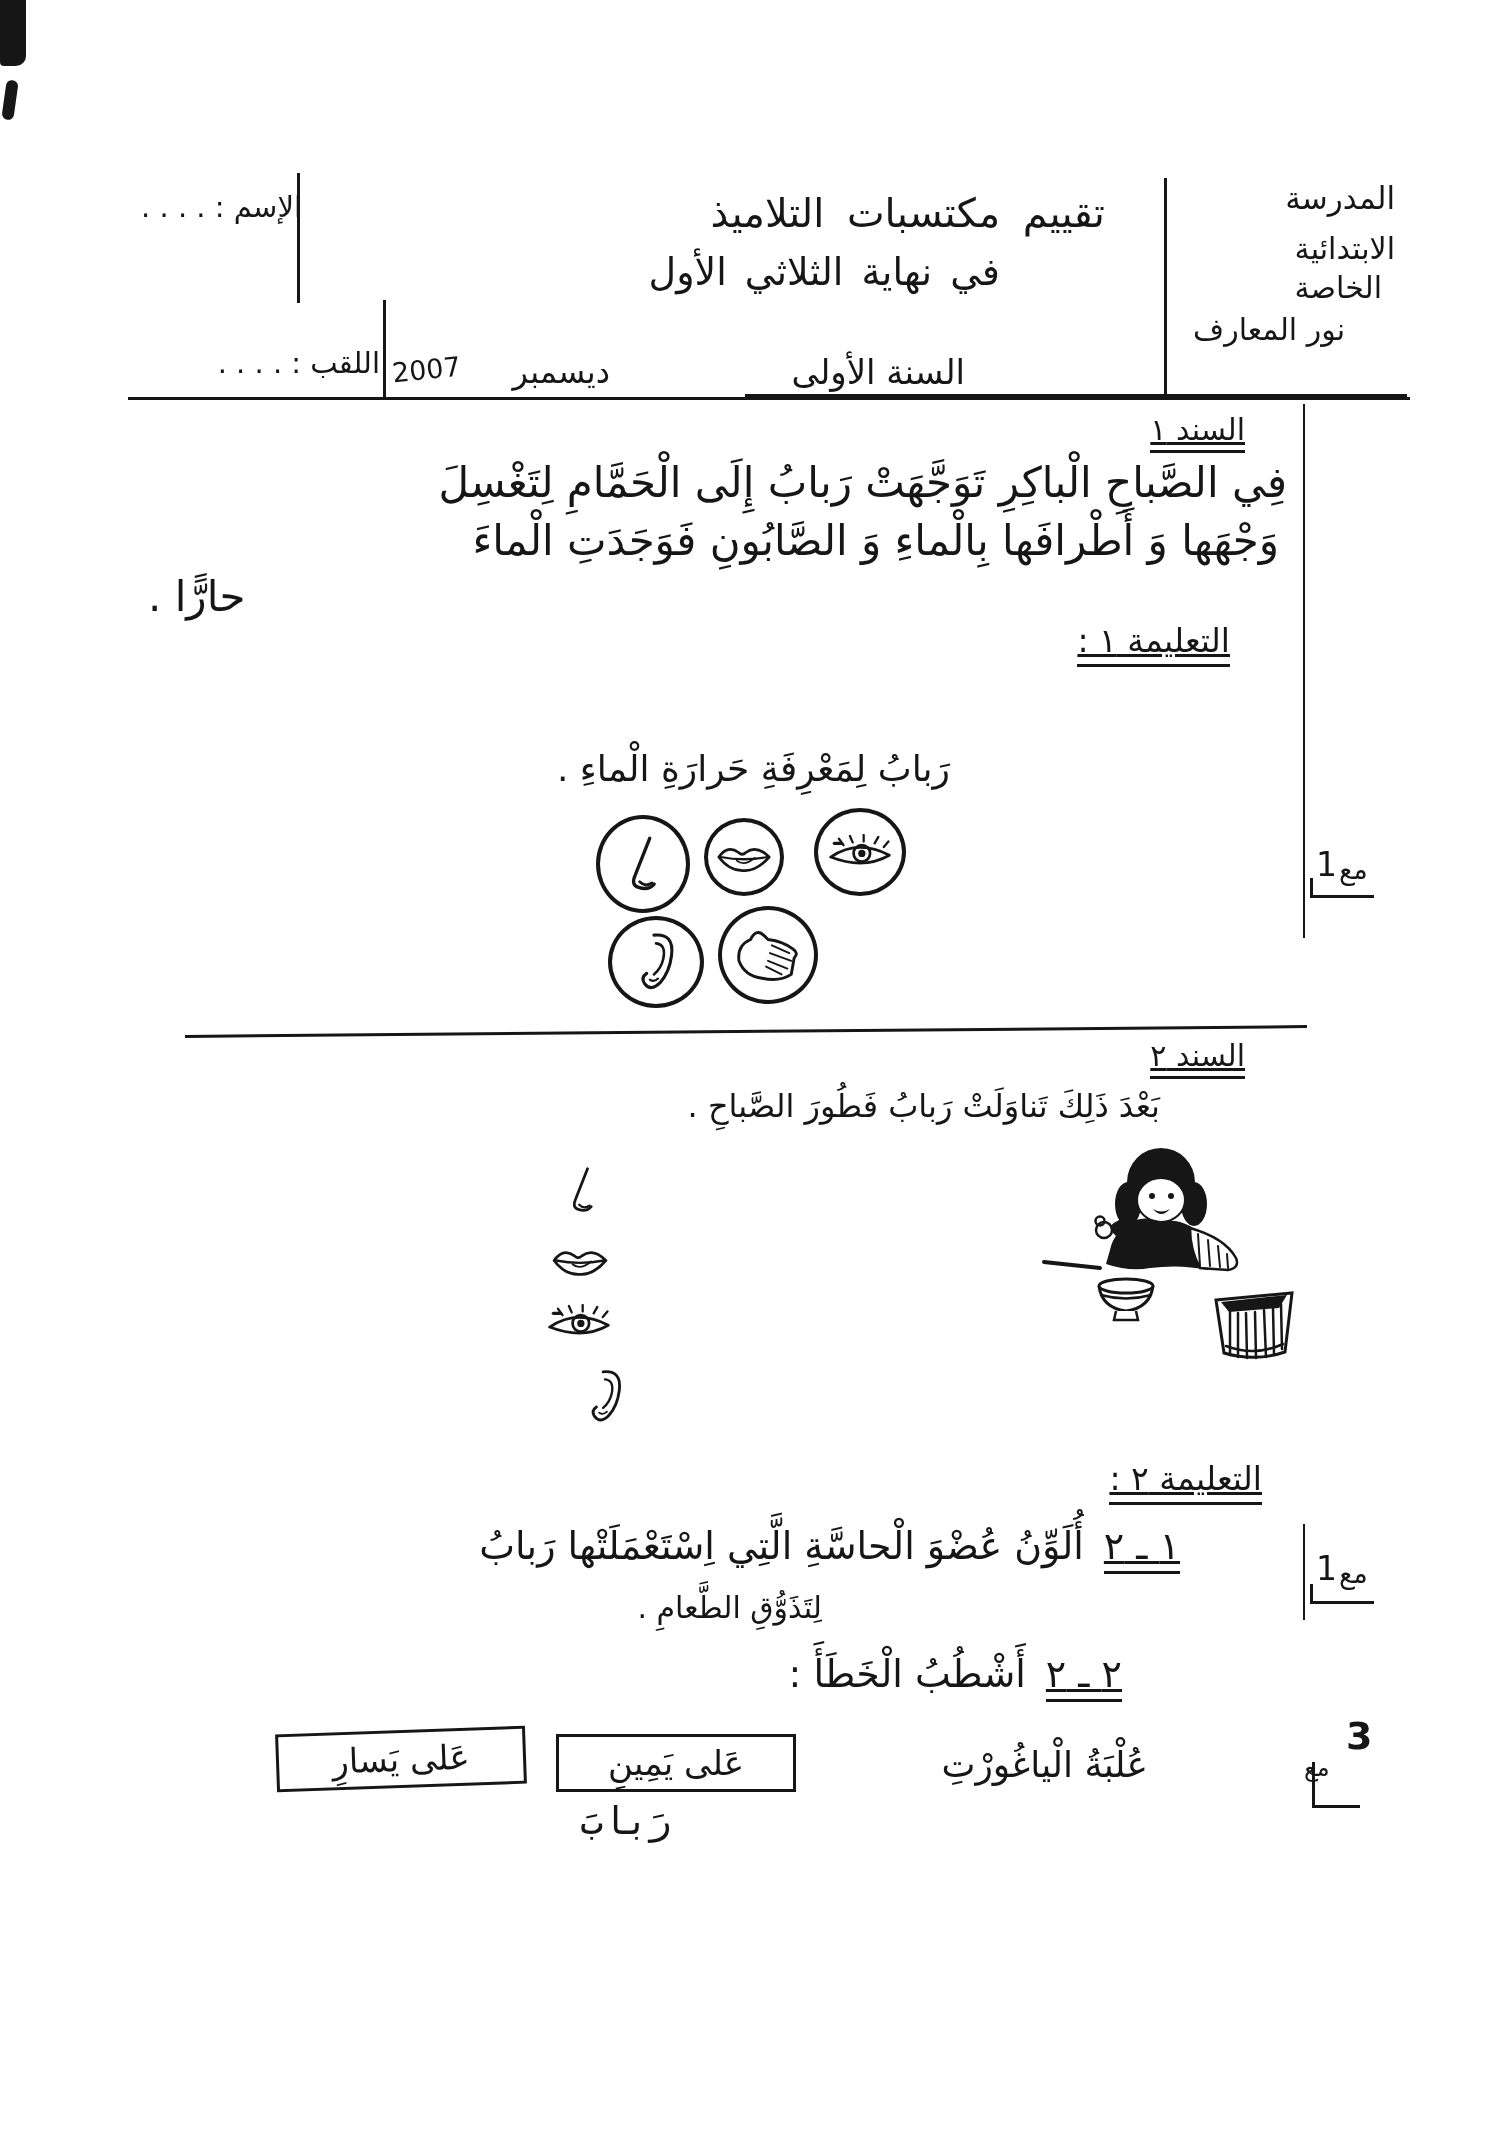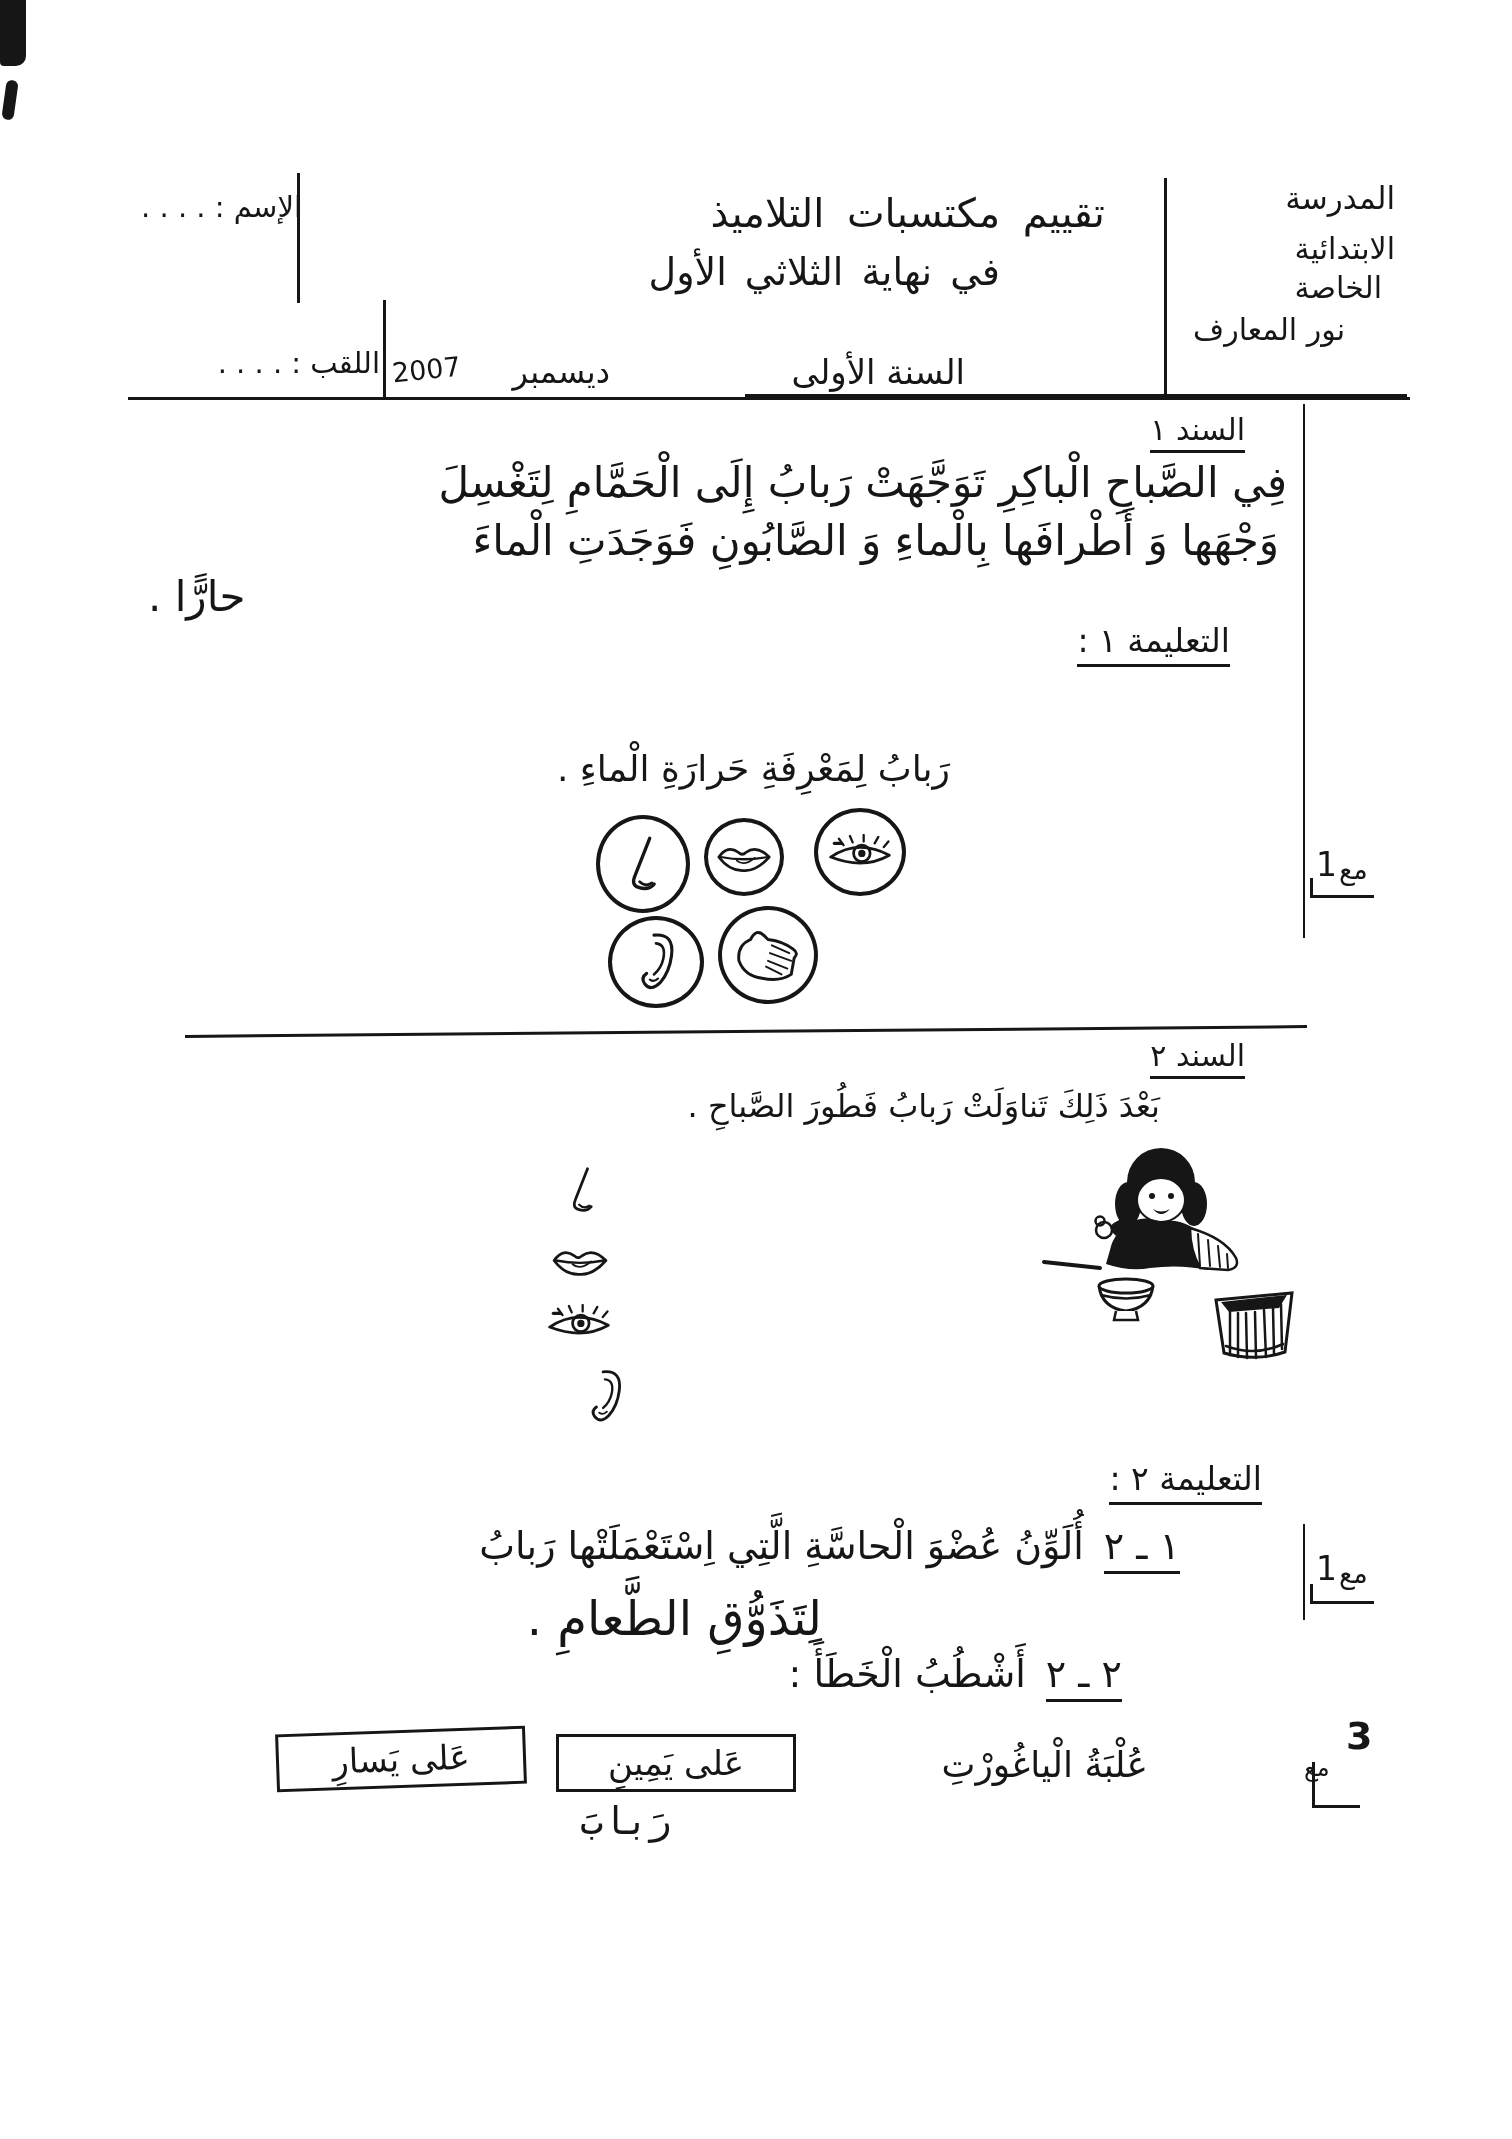--- a/index.html
+++ b/index.html
@@ -4,21 +4,21 @@
 <style>
   * { box-sizing: border-box; }
   html, body { margin:0; padding:0; background:#ffffff; }
   .page {
     position: relative; width: 1512px; height: 2139px;
     background: #ffffff; color: #161616; overflow: hidden;
     direction: rtl;
     font-family: "DejaVu Sans", sans-serif;
   }
   .t { position:absolute; white-space:nowrap; line-height:1.18; color:#161616; }
-  .u { border-bottom:3px solid #161616; padding-bottom:3px; }
+  .u { border-bottom:3px solid #161616; padding-bottom:3px;text-decoration:underline; }
   .vline { position:absolute; width:3px; background:#161616; }
   .hline { position:absolute; height:3px; background:#161616; }
   .sense {
     position:absolute; border:4px solid #161616; border-radius:50%;
     display:flex; align-items:center; justify-content:center; background:#fff;
   }
   .box {
     position:absolute; border:3px solid #161616; padding:6px 18px;
     font-size:34px; white-space:nowrap; text-align:center; background:#fff;
   }
@@ -176,21 +176,21 @@
       <path class="ink" style="stroke-width:2.5" d="M190 166 L190 209 M198 167 L198 211 M206 167 L207 212 M215 166 L216 212 M224 164 L226 211 M233 162 L234 208 M241 158 L242 203"></path>
       <path class="ink" style="stroke-width:2.5" d="M186 200 Q215 211 243 198"></path>
     </g>
   </svg>
 
   <span class="t u" style="right:250px;top:1460px;font-size:33px;">التعليمة ٢ :</span>
 
   <div class="t" style="right:332px;top:1524px;font-size:38px;">
     <span class="u" style="margin-left:20px;">١ ـ ٢</span><span>أُلَوِّنُ عُضْوَ الْحاسَّةِ الَّتِي اِسْتَعْمَلَتْها رَبابُ</span>
   </div>
-  <span class="t" style="right:690px;top:1590px;font-size:48px;">لِتَذَوُّقِ الطَّعامِ .</span>
+  <span class="t" style="right:690px;top:1590px;font-size:30px;">لِتَذَوُّقِ الطَّعامِ .</span>
 
   <div class="t" style="right:390px;top:1652px;font-size:38px;">
     <span class="u" style="margin-left:20px;">٢ ـ ٢</span><span>أَشْطُبُ الْخَطَأَ :</span>
   </div>
 
   <span class="t" style="right:364px;top:1744px;font-size:36px;">عُلْبَةُ الْياغُورْتِ</span>
   <div class="box" style="left:556px;top:1734px;min-width:240px;">
     <span>عَلى يَمِينِ</span>
   </div>
   <div class="box" style="left:276px;top:1730px;min-width:250px;transform:rotate(-2deg);">

